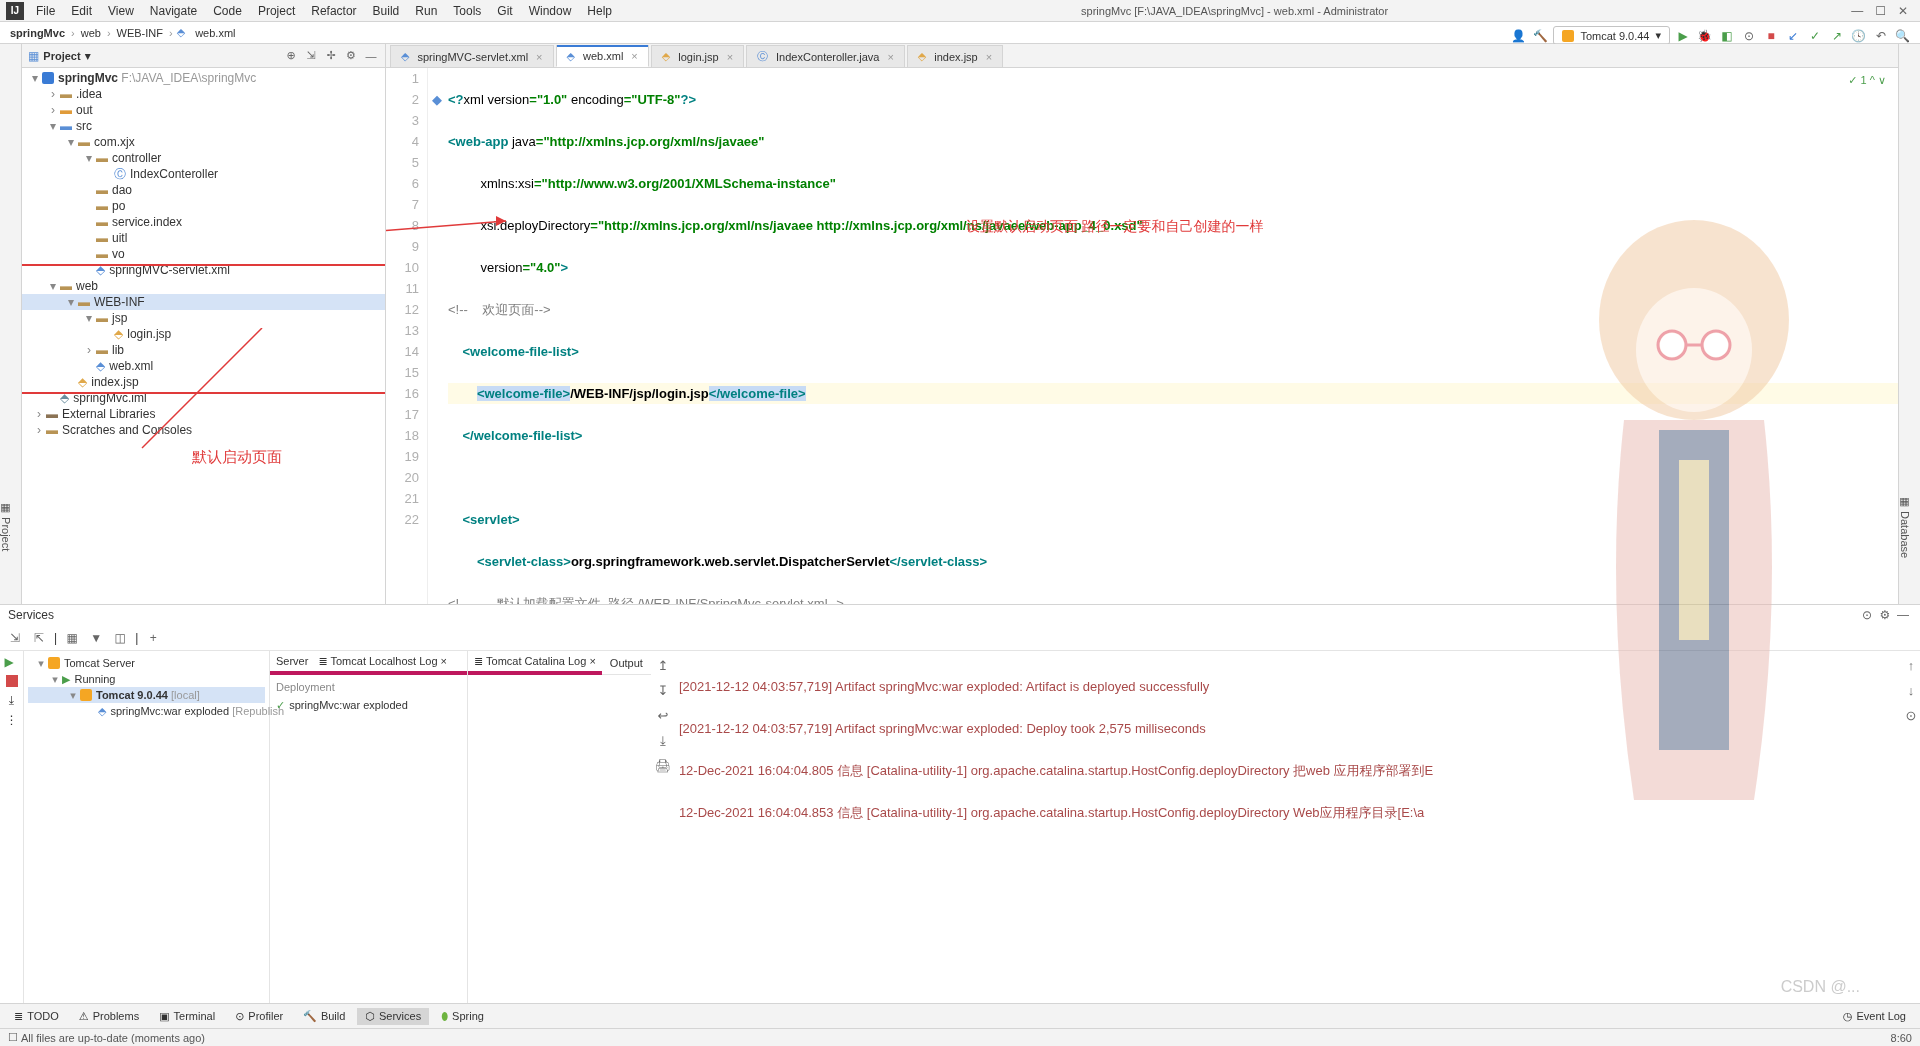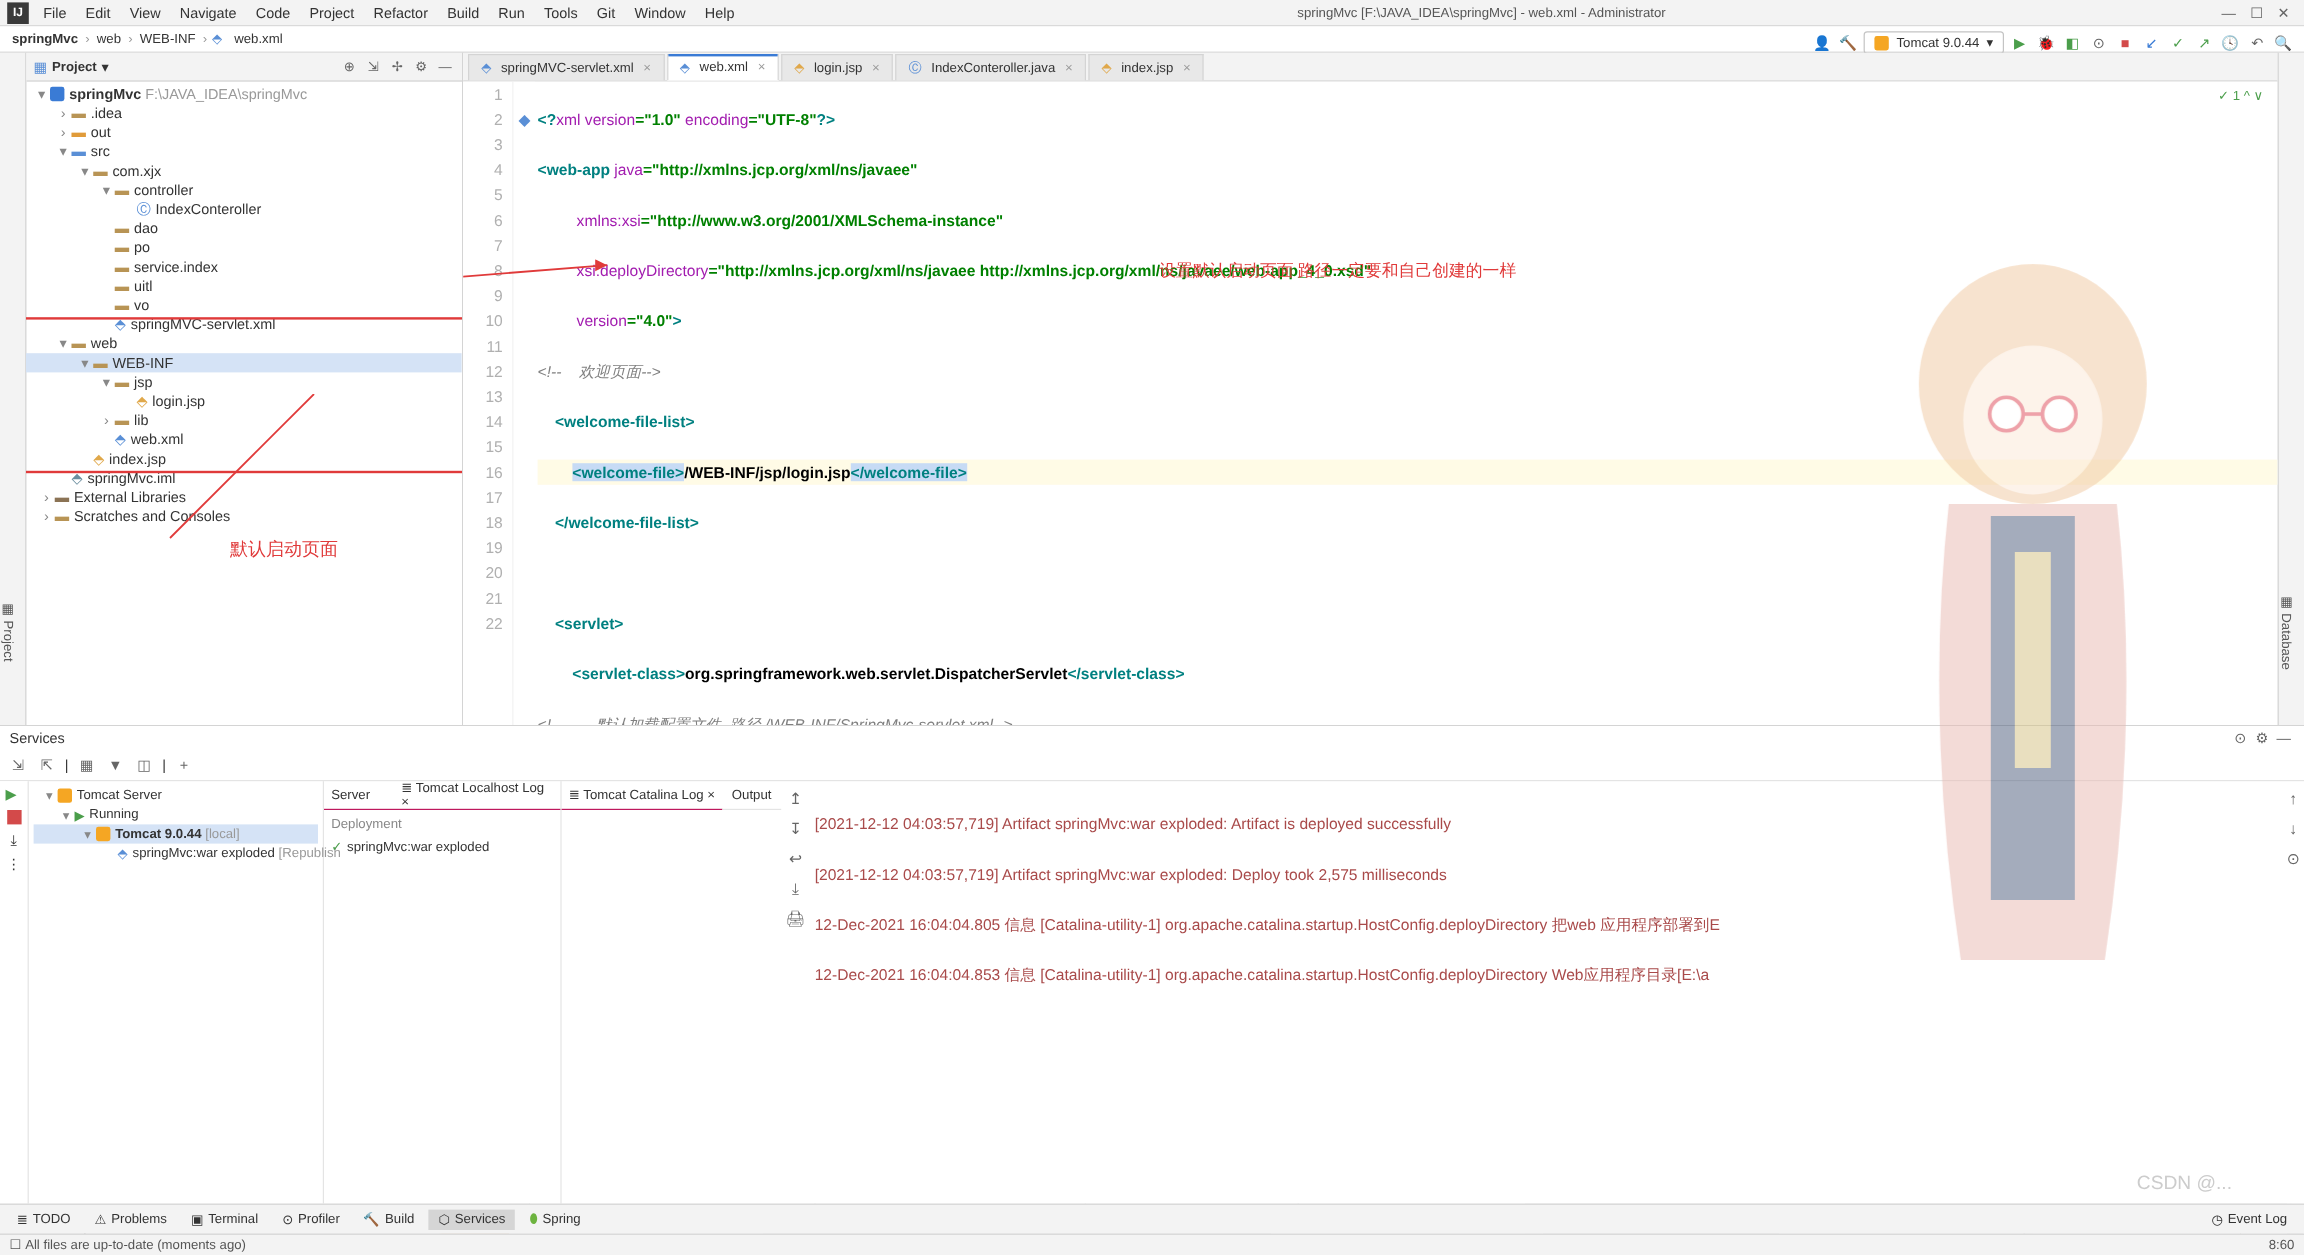--- a/index.html
+++ b/index.html
@@ -51,42 +51,42 @@
 .tab.active { background:#fff; border-bottom:1px solid #fff; position:relative; }
 .tab.active::before { content:''; position:absolute; top:-1px; left:0; right:0; height:2px; background:#3a7bd5; }
 .tab .cls { color:#999; margin-left:4px; }
 .code-wrap { flex:1; display:flex; overflow:hidden; font-family:"Consolas","Courier New",monospace; font-size:13px; line-height:21px; background:#fff; }
 .gutter { width:42px; text-align:right; padding-right:8px; color:#b0b0b0; background:#fff; border-right:1px solid #eee; user-select:none; }
 .gutter-icons { width:18px; background:#fff; }
 .gut-row { height:21px; text-align:center; }
 .code { flex:1; padding-left:2px; white-space:pre; position:relative; }
 .code-row { height:21px; }
 .c-tag { color:#008080; font-weight:bold; }
-.c-attr { color:#a21caf; }
+.c-attr { color:#000000; }
 .c-str { color:#008000; font-weight:bold; }
 .c-txt { color:#000; font-weight:bold; }
-.c-cmt { color:#808080; font-style:italic; }
+.c-cmt { color:#808080; }
 .c-hl { background:#c7dbf5; }
 .c-bracket { color:#008080; font-weight:bold; }
 .code-annotation { position:absolute; color:#e03a3a; font-size:14px; font-weight:normal; font-family:"Microsoft YaHei"; }
 .code-arrow { position:absolute; pointer-events:none; }
 .crumbs2 { height:22px; border-top:1px solid #d4d4d4; display:flex; align-items:center; padding:0 8px; font-size:11px; color:#555; gap:6px; }
 .crumbs2 .ch { color:#aaa; }
 .services { position:absolute; left:0; right:0; bottom:43px; top:604px; border-top:1px solid #d4d4d4; background:#fff; display:flex; flex-direction:column; }
 .svc-hdr { height:20px; display:flex; align-items:center; padding:0 8px; background:#fff; }
 .svc-hdr .sp { flex:1; }
 .svc-tb { height:26px; background:#fff; border-bottom:1px solid #e4e4e4; display:flex; align-items:center; padding:0 6px; gap:6px; }
 .svc-tb .vb { width:18px; height:18px; display:flex; align-items:center; justify-content:center; color:#666; cursor:pointer; }
 .svc-body { flex:1; display:flex; }
 .svc-left { width:24px; background:#fff; border-right:1px solid #e4e4e4; display:flex; flex-direction:column; align-items:center; padding-top:4px; gap:6px; }
 .svc-run { width:14px; height:14px; color:#4b9e4b; }
 .svc-stop { width:12px; height:12px; background:#d34a4a; }
 .svc-tree { width:246px; border-right:1px solid #e4e4e4; padding:4px; font-size:11px; }
 .svc-tabs { width:198px; border-right:1px solid #e4e4e4; }
-.svc-tab-row { height:24px; border-bottom:1px solid #be185d; display:flex; align-items:center; padding:0 6px; gap:26px; font-size:11px; }
+.svc-tab-row { height:24px; border-bottom:4px solid #be185d; display:flex; align-items:center; padding:0 6px; gap:10px; font-size:11px; }
 .svc-deploy { padding:6px; font-size:11px; }
 .svc-out { flex:1; display:flex; flex-direction:row; }
 .svc-out-hdr { height:24px; border-bottom:1px solid #e4e4e4; padding:0 8px; display:flex; align-items:center; font-size:11px; }
 .svc-out-body { flex:1; display:flex; font-family:"Consolas",monospace; font-size:13px; line-height:21px; color:#a94a4a; overflow:hidden; }
 .svc-out-gut { width:24px; display:flex; flex-direction:column; align-items:center; padding-top:4px; gap:4px; color:#666; }
 .svc-out-txt { flex:1; padding:4px 4px; white-space:pre; }
 .bottom-tabs { position:absolute; left:0; right:0; bottom:18px; height:25px; background:#f3f3f3; border-top:1px solid #d4d4d4; display:flex; align-items:center; padding:0 6px; gap:4px; font-size:11px; }
 .btab { padding:2px 8px; display:flex; align-items:center; gap:4px; cursor:pointer; }
 .btab.active { background:#d5d5d5; }
 .status-bar { position:absolute; left:0; right:0; bottom:0; height:18px; background:#f3f3f3; border-top:1px solid #d4d4d4; display:flex; align-items:center; padding:0 8px; font-size:11px; color:#555; }

